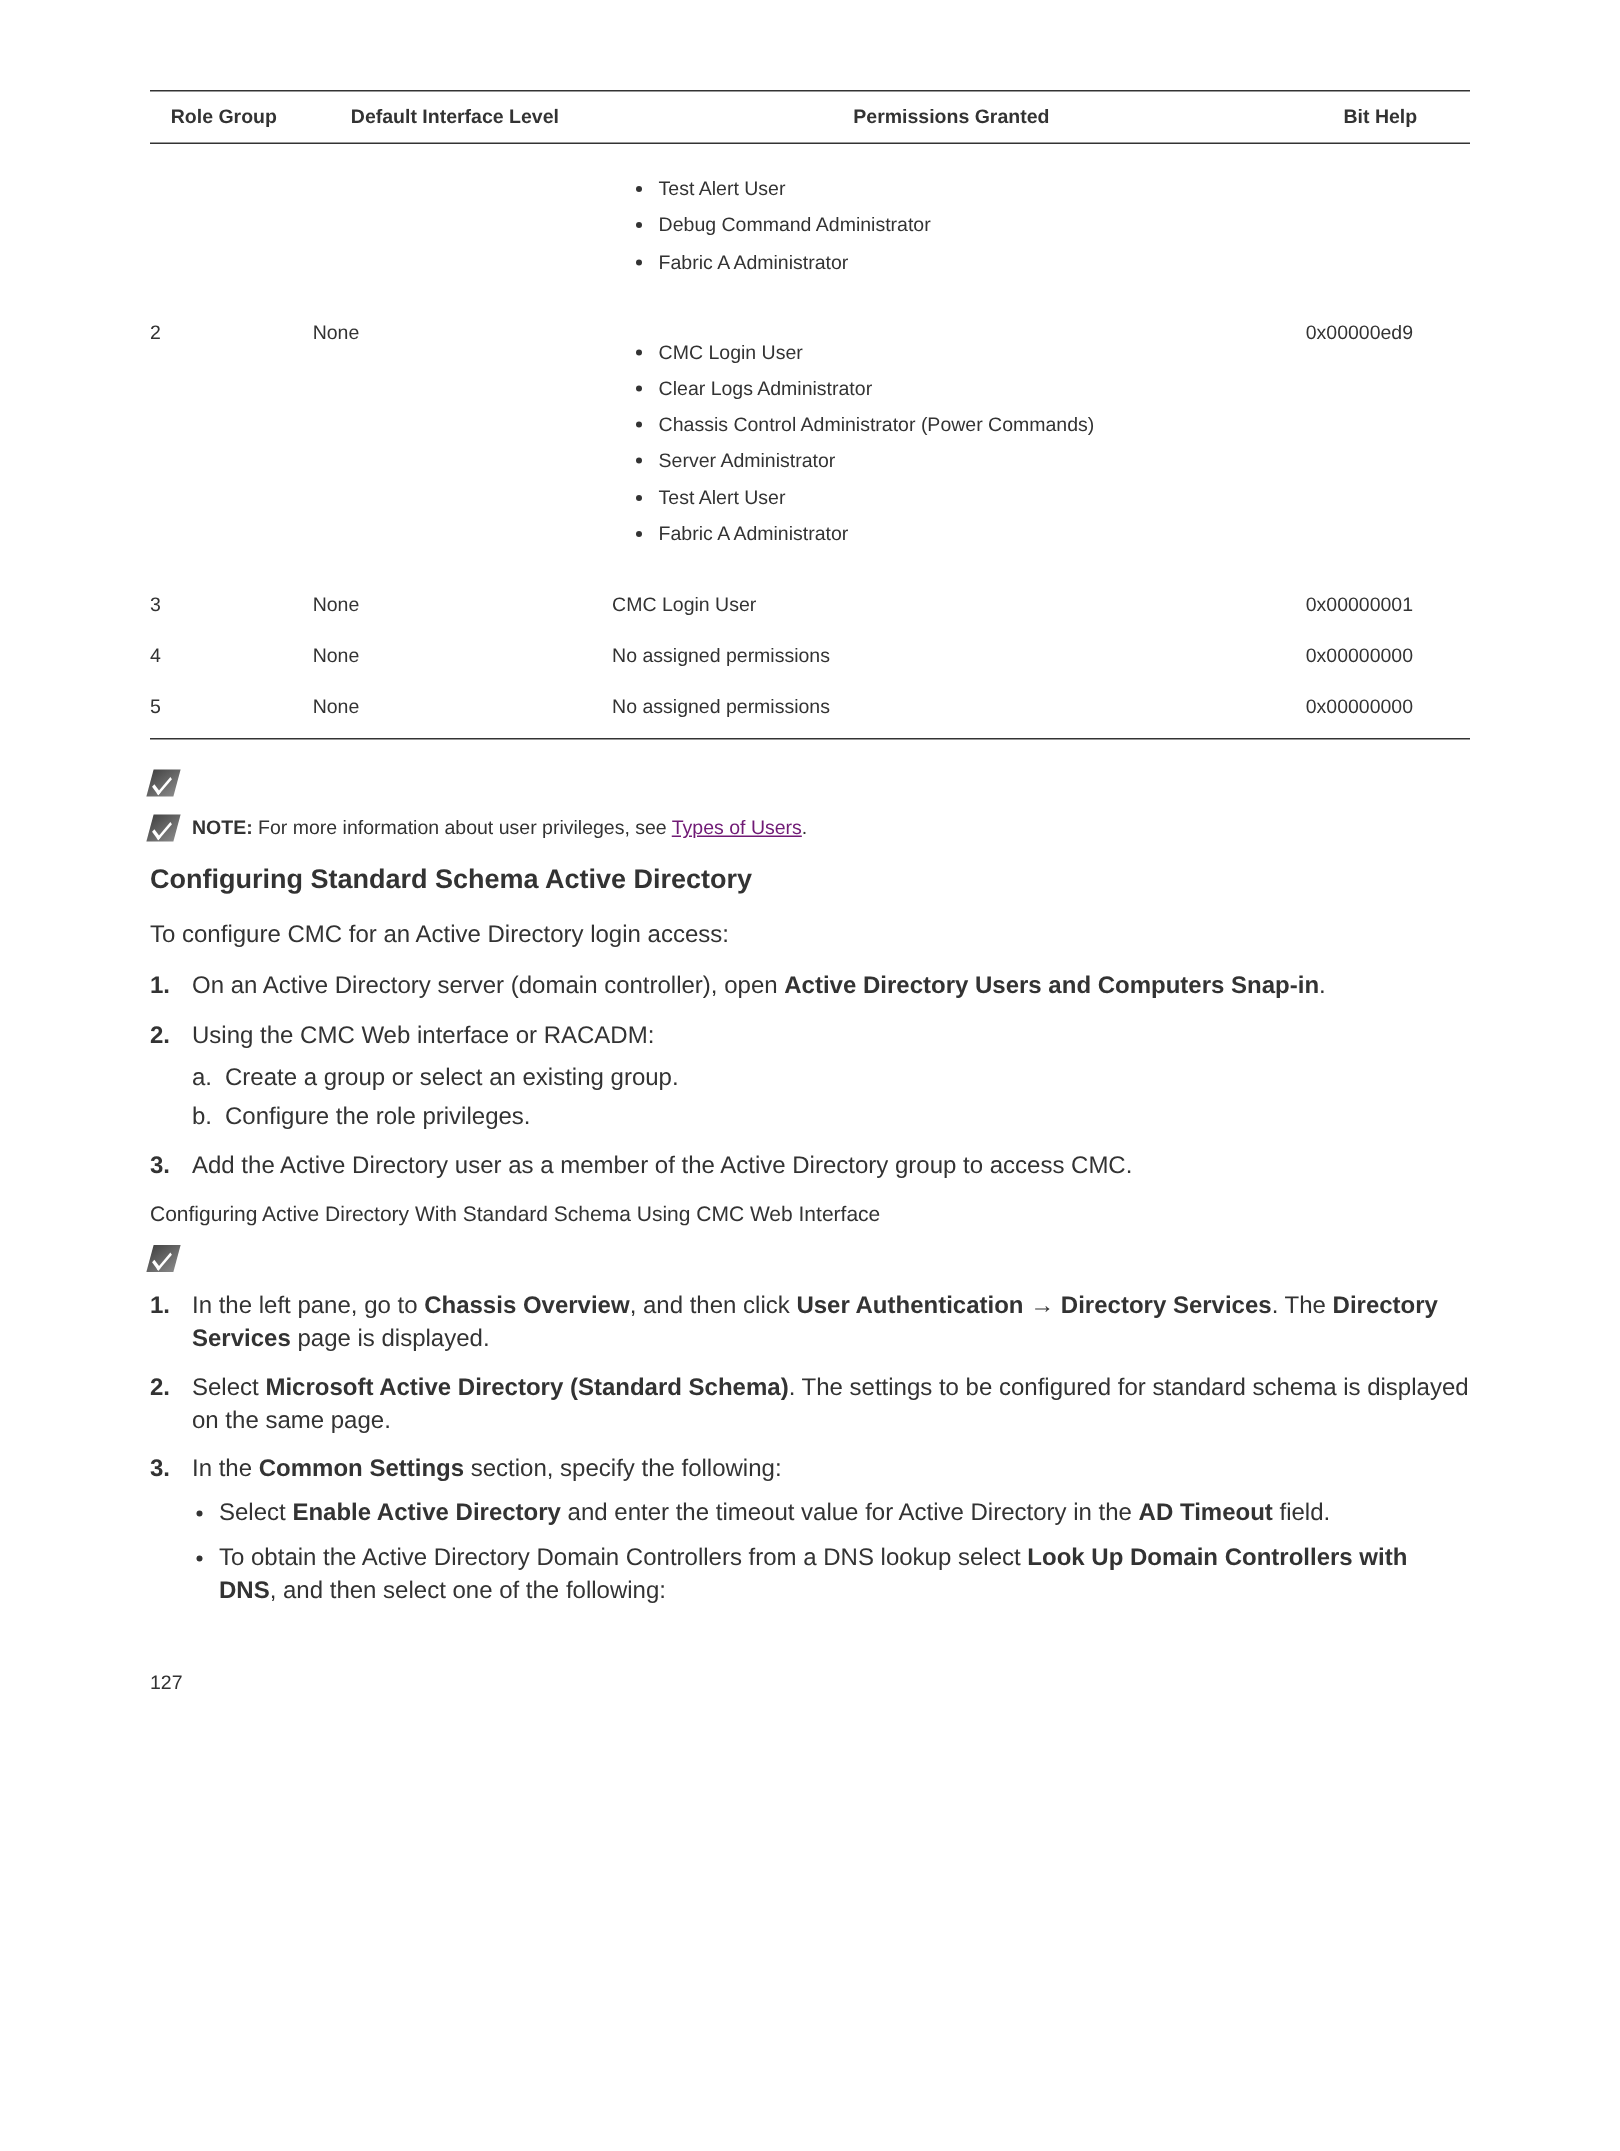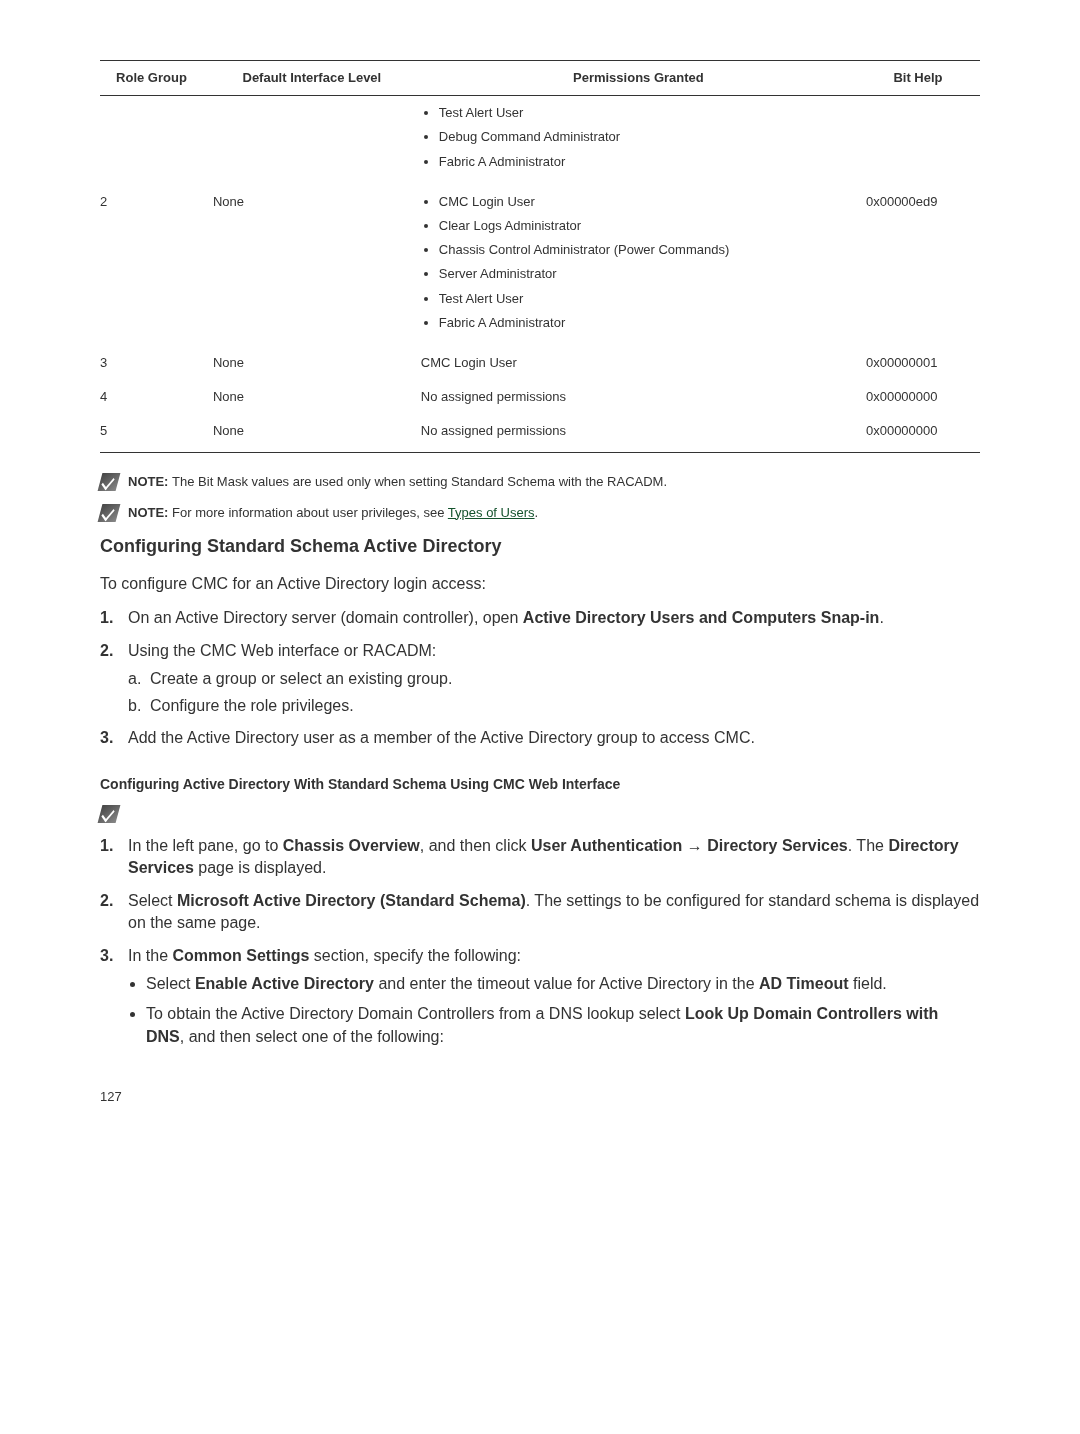--- a/index.html
+++ b/index.html
@@ -1,38 +1,38 @@
 <!DOCTYPE html>
 <html><head>
 <meta charset="utf-8">
 <style>
 * { margin: 0; padding: 0; box-sizing: border-box; }
 body { font-family: 'Segoe UI', Arial, sans-serif; font-size: 13px; color: #333; background: #fff; padding: 60px 100px 40px 100px; line-height: 1.4; max-width: 1080px; }
 table { width: 100%; border-collapse: collapse; margin-bottom: 20px; }
 th { text-align: center; font-weight: bold; padding: 8px 10px 8px 0; border-top: 1.5px solid #333; border-bottom: 1.5px solid #333; font-size: 13px; }
 td { padding: 8px 10px 8px 0; vertical-align: top; font-size: 13px; }
 tr.last td { border-bottom: 1.5px solid #333; padding-bottom: 12px; }
-ul.bullets { list-style: disc; padding-left: 18px; margin: 0; }
+ul.bullets { list-style: disc; padding-left: 18px; margin: 13px; }
 ul.bullets li { margin-bottom: 6px; }
 .note-row { display: flex; align-items: flex-start; margin-bottom: 12px; margin-top: 6px; }
 .note-icon { width: 18px; height: 18px; background: linear-gradient(135deg, #444 0%, #888 100%); transform: skewX(-15deg); margin-right: 10px; flex-shrink: 0; position: relative; }
 .note-icon::after { content: ''; position: absolute; top: 3px; left: 4px; width: 6px; height: 10px; border: 2px solid #fff; border-top: none; border-left: none; transform: rotate(45deg) skewX(15deg); }
 .note-text { font-size: 13px; }
 h2 { font-size: 18px; font-weight: bold; margin-top: 8px; margin-bottom: 14px; }
-h3 { font-size: 14px; font-weight: bold; margin-top: 26px; margin-bottom: 10px; }
+h3 { font-size: 14px; font-weight: normal; margin-top: 11px; margin-bottom: 10px; }
 p { margin-bottom: 12px; font-size: 16px; }
 ol { padding-left: 0; list-style: none; counter-reset: item; }
 ol > li { counter-increment: item; position: relative; padding-left: 28px; margin-bottom: 10px; font-size: 16px; }
 ol > li::before { content: counter(item) "."; position: absolute; left: 0; font-weight: bold; }
 ol ol.alpha { counter-reset: alpha; padding-left: 0; margin-top: 6px; }
 ol ol.alpha > li { counter-increment: alpha; padding-left: 22px; margin-bottom: 4px; }
 ol ol.alpha > li::before { content: counter(alpha, lower-alpha) "."; font-weight: normal; }
 ul.dash { list-style: disc; padding-left: 18px; margin-top: 6px; }
 ul.dash li { margin-bottom: 8px; }
-a { color: #14532d; text-decoration: underline; }
+a { color: #701a75; text-decoration: underline; }
 strong { font-weight: bold; }
 em { font-style: italic; }
 .arrow { display: inline; }
 .pagenum { text-align: left; margin-top: 40px; font-size: 13px; }
 </style>
 </head>
 <body>
 
 <table>
 <thead>
@@ -87,21 +87,20 @@
 <td>5</td>
 <td>None</td>
 <td>No assigned permissions</td>
 <td>0x00000000</td>
 </tr>
 </tbody>
 </table>
 
 <div class="note-row">
 <div class="note-icon"></div>
-<div class="note-text"><strong>NOTE: </strong><span>The Bit Mask values are used only when setting Standard Schema with the RACADM.</span></div>
 </div>
 
 <div class="note-row">
 <div class="note-icon"></div>
 <div class="note-text"><strong>NOTE: </strong><span>For more information about user privileges, see </span><a href="#">Types of Users</a><span>.</span></div>
 </div>
 
 <h2>Configuring Standard Schema Active Directory</h2>
 
 <p>To configure CMC for an Active Directory login access:</p>

